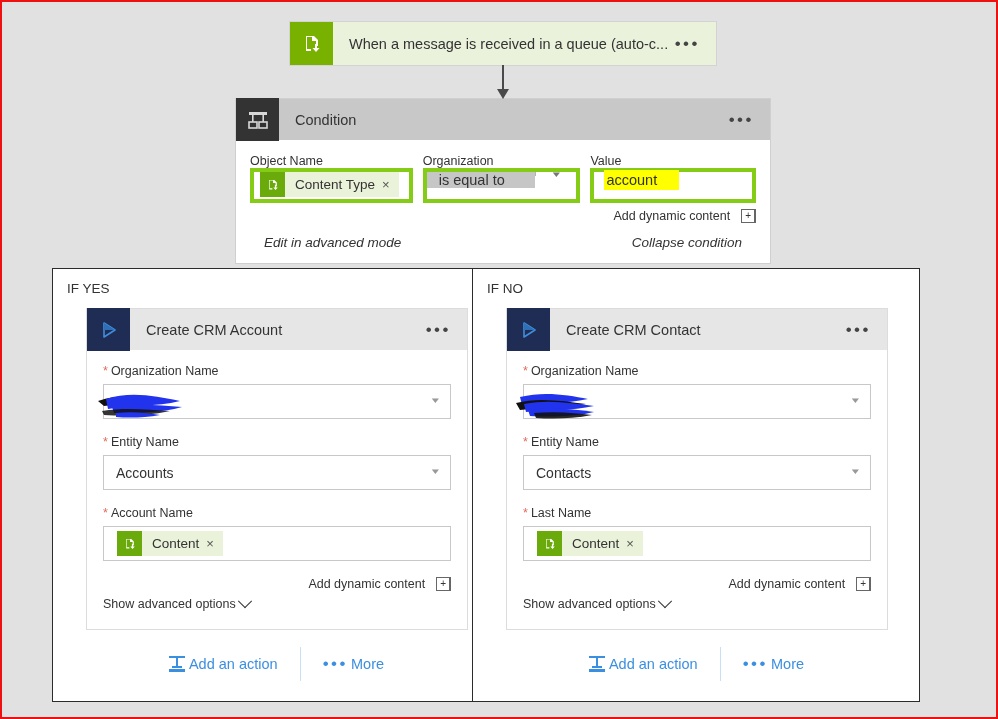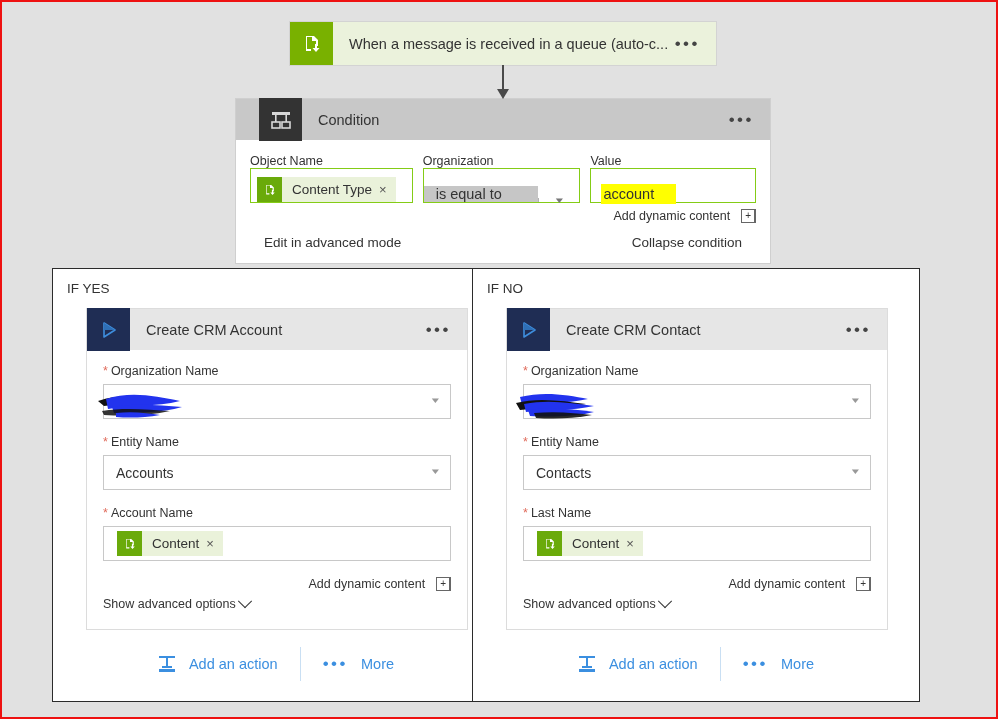--- a/index.html
+++ b/index.html
@@ -74,21 +74,20 @@
     top: 97px;
     width: 534px;
     background: #ffffff;
     box-shadow: 0 0 0 1px rgba(0,0,0,0.08);
   }
   .condition-head {
     height: 41px;
     background: #c8c8c8;
     display: flex;
     align-items: center;
-    padding-left: 23px;
   }
   .icon-dark { background: #333333; }
   .condition-title {
     font-size: 14.5px;
     color: #333333;
     padding-left: 16px;
   }
   .condition-body {
     padding: 14px 14px 0 14px;
     background: #fff;
@@ -102,24 +101,24 @@
   .fld-rel { width: 160px; margin-left: 10px; }
   .fld-val { width: 168px; margin-left: 10px; }
   .fld-label {
     font-size: 12.5px;
     color: #333;
     margin-bottom: 0;
   }
   .inp {
     box-sizing: border-box;
     height: 35px;
-    border: 1px solid #84cc16;
+    border: 4px solid #84cc16;
     background: #fff;
     display: flex;
-    align-items: flex-end;
+    align-items: flex-start;
     font-size: 14px;
     color: #333;
   }
   .inp-combo { display: flex; }
   .combo-text {
     flex: 1;
     background: #c6c6c6;
     display: flex;
     align-items: center;
     padding-left: 12px;
@@ -195,20 +194,21 @@
     padding: 1px 3px;
     color: #333;
     border-right-width: 2px;
   }
   .cond-foot {
     display: flex;
     justify-content: space-between;
     font-size: 13.5px;
     color: #333;
     padding: 12px 14px 13px 14px;
+    font-style: italic;
   }
 
   
   .branch {
     position: absolute;
     top: 266px;
     width: 448px;
     height: 434px;
     background: #ffffff;
     border: 1px solid #2b2b2b;
@@ -304,21 +304,21 @@
     bottom: 20px;
     width: 100%;
     display: flex;
     align-items: center;
     justify-content: center;
     gap: 0px;
   }
   .foot-btn {
     display: flex;
     align-items: center;
-    gap: 13px;
+    gap: 3px;
     font-size: 14.5px;
     color: #3b8fe0;
     padding: 0 22px;
   }
   .foot-sep {
     width: 1px;
     height: 34px;
     background: #c9dff3;
   }
   .dots-blue {

